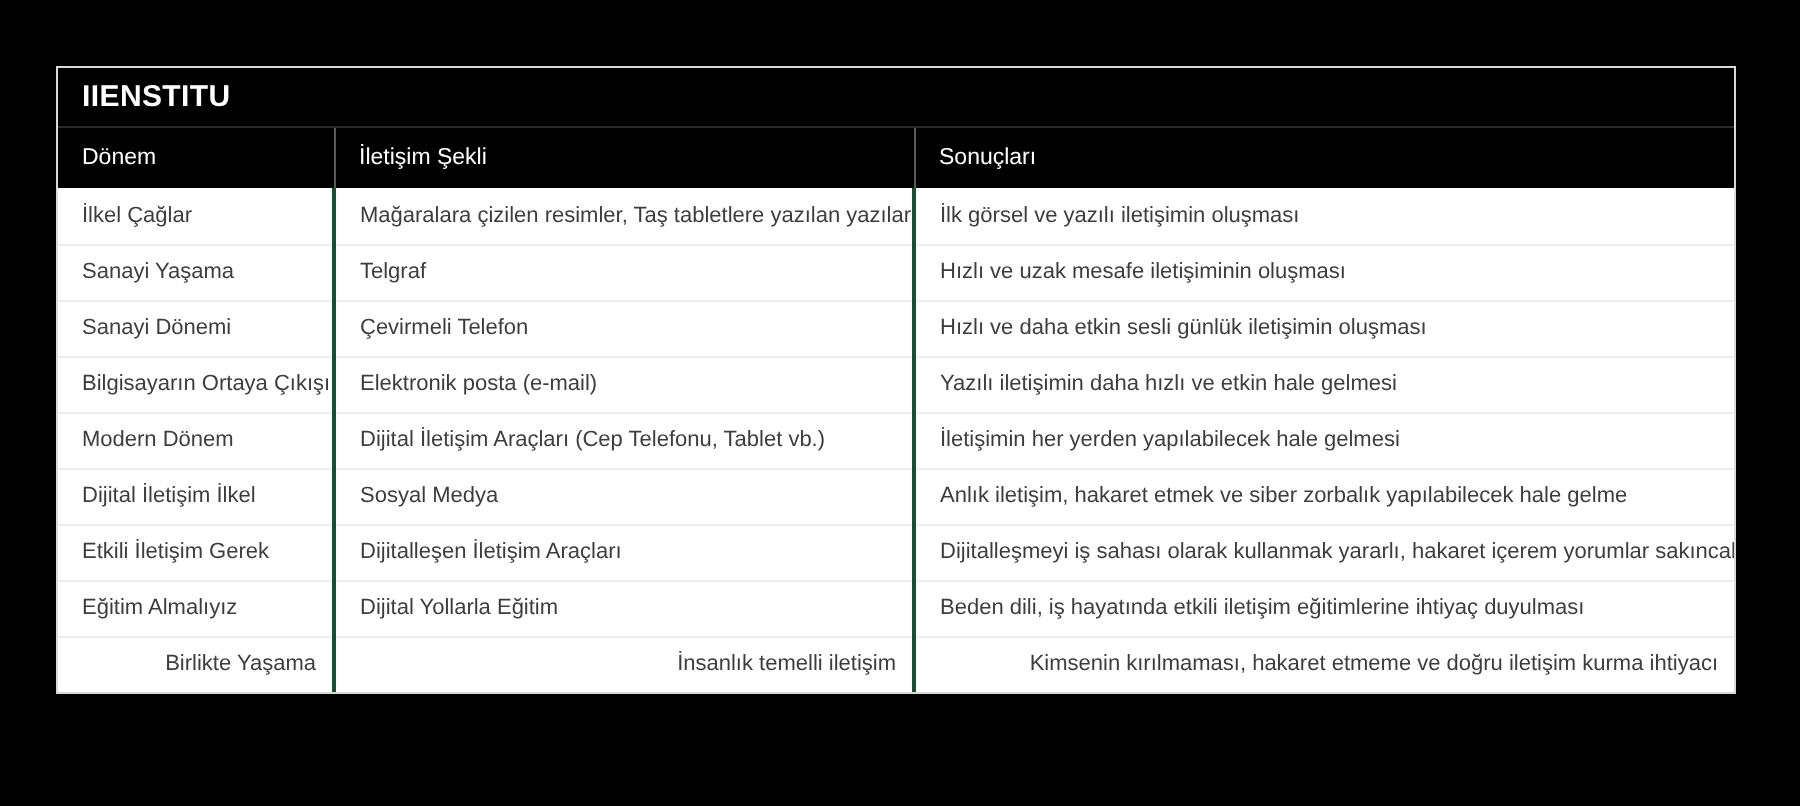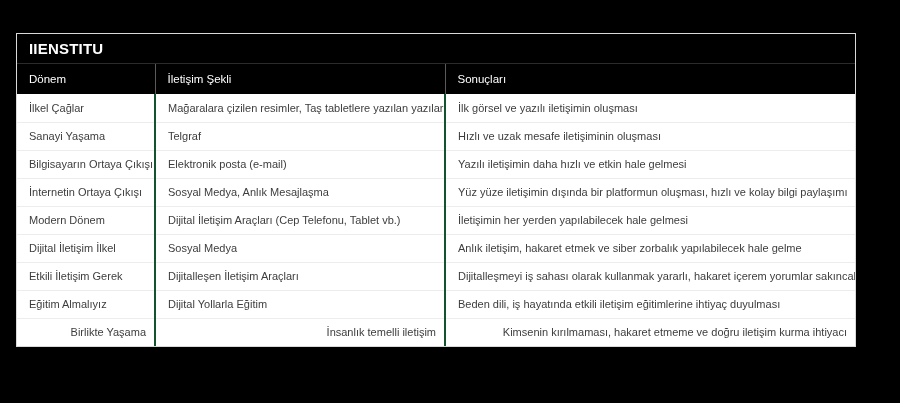--- a/index.html
+++ b/index.html
@@ -14,21 +14,21 @@
     overflow: hidden;
   }
   .canvas {
     position: relative;
     width: 900px;
     height: 403px;
     background: #000000;
   }
   .table-wrap {
     position: absolute;
-    left: 16px;
+    left: 28px;
     top: 33px;
     width: 840px;
     background: #ffffff;
     border: 1px solid #d9d9d9;
     box-sizing: border-box;
   }
   .title-band {
     background: #000000;
     height: 30px;
     display: flex;
@@ -113,28 +113,28 @@
           <td>İlkel Çağlar</td>
           <td>Mağaralara çizilen resimler, Taş tabletlere yazılan yazılar</td>
           <td>İlk görsel ve yazılı iletişimin oluşması</td>
         </tr>
         <tr>
           <td>Sanayi Yaşama</td>
           <td>Telgraf</td>
           <td>Hızlı ve uzak mesafe iletişiminin oluşması</td>
         </tr>
         <tr>
+          <td>Sanayi Dönemi</td>
+          <td>Çevirmeli Telefon</td>
+          <td>Hızlı ve daha etkin sesli günlük iletişimin oluşması</td>
+        </tr>
+        <tr>
           <td>Bilgisayarın Ortaya Çıkışı</td>
           <td>Elektronik posta (e-mail)</td>
           <td>Yazılı iletişimin daha hızlı ve etkin hale gelmesi</td>
-        </tr>
-        <tr>
-          <td>İnternetin Ortaya Çıkışı</td>
-          <td>Sosyal Medya, Anlık Mesajlaşma</td>
-          <td>Yüz yüze iletişimin dışında bir platformun oluşması, hızlı ve kolay bilgi paylaşımı</td>
         </tr>
         <tr>
           <td>Modern Dönem</td>
           <td>Dijital İletişim Araçları (Cep Telefonu, Tablet vb.)</td>
           <td>İletişimin her yerden yapılabilecek hale gelmesi</td>
         </tr>
         <tr>
           <td>Dijital İletişim İlkel</td>
           <td>Sosyal Medya</td>
           <td>Anlık iletişim, hakaret etmek ve siber zorbalık yapılabilecek hale gelme</td>

